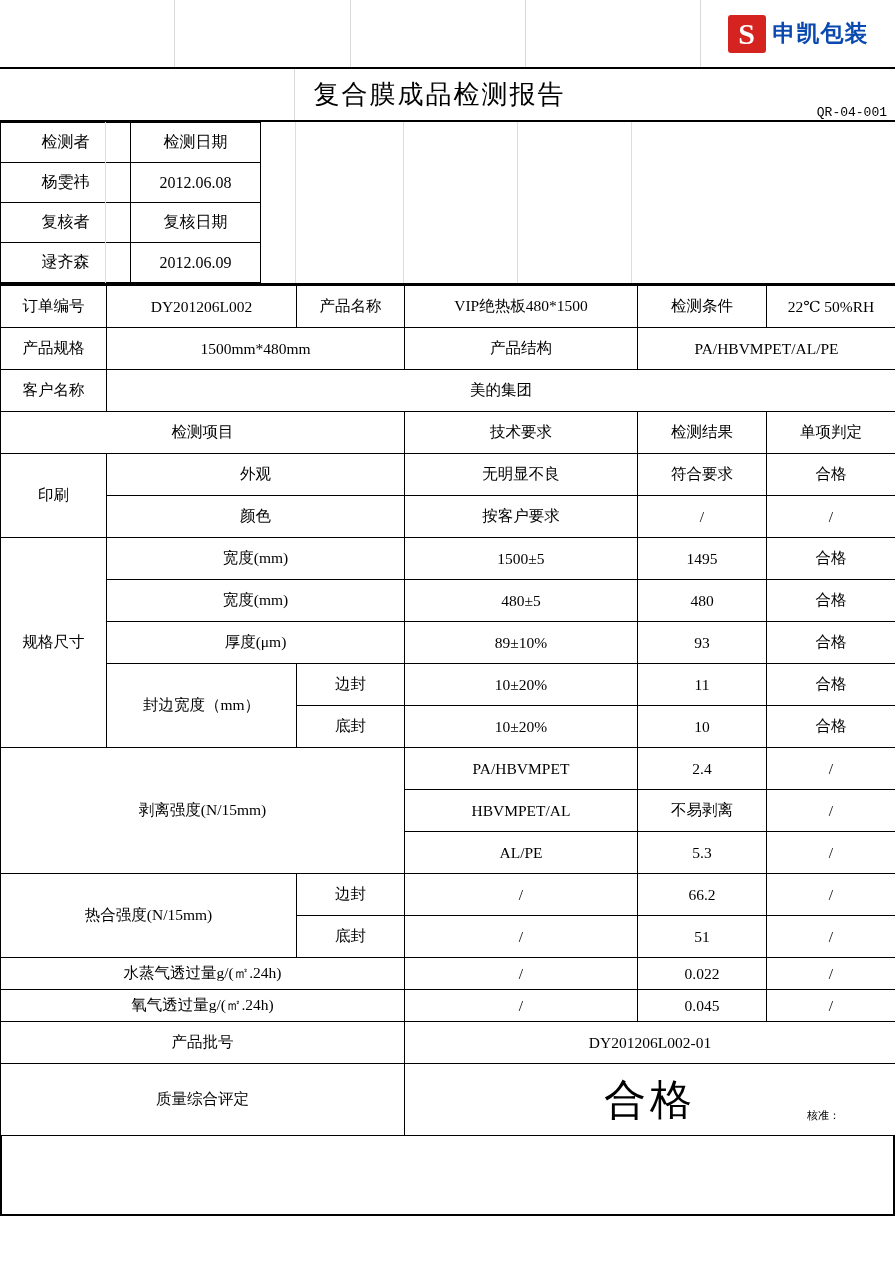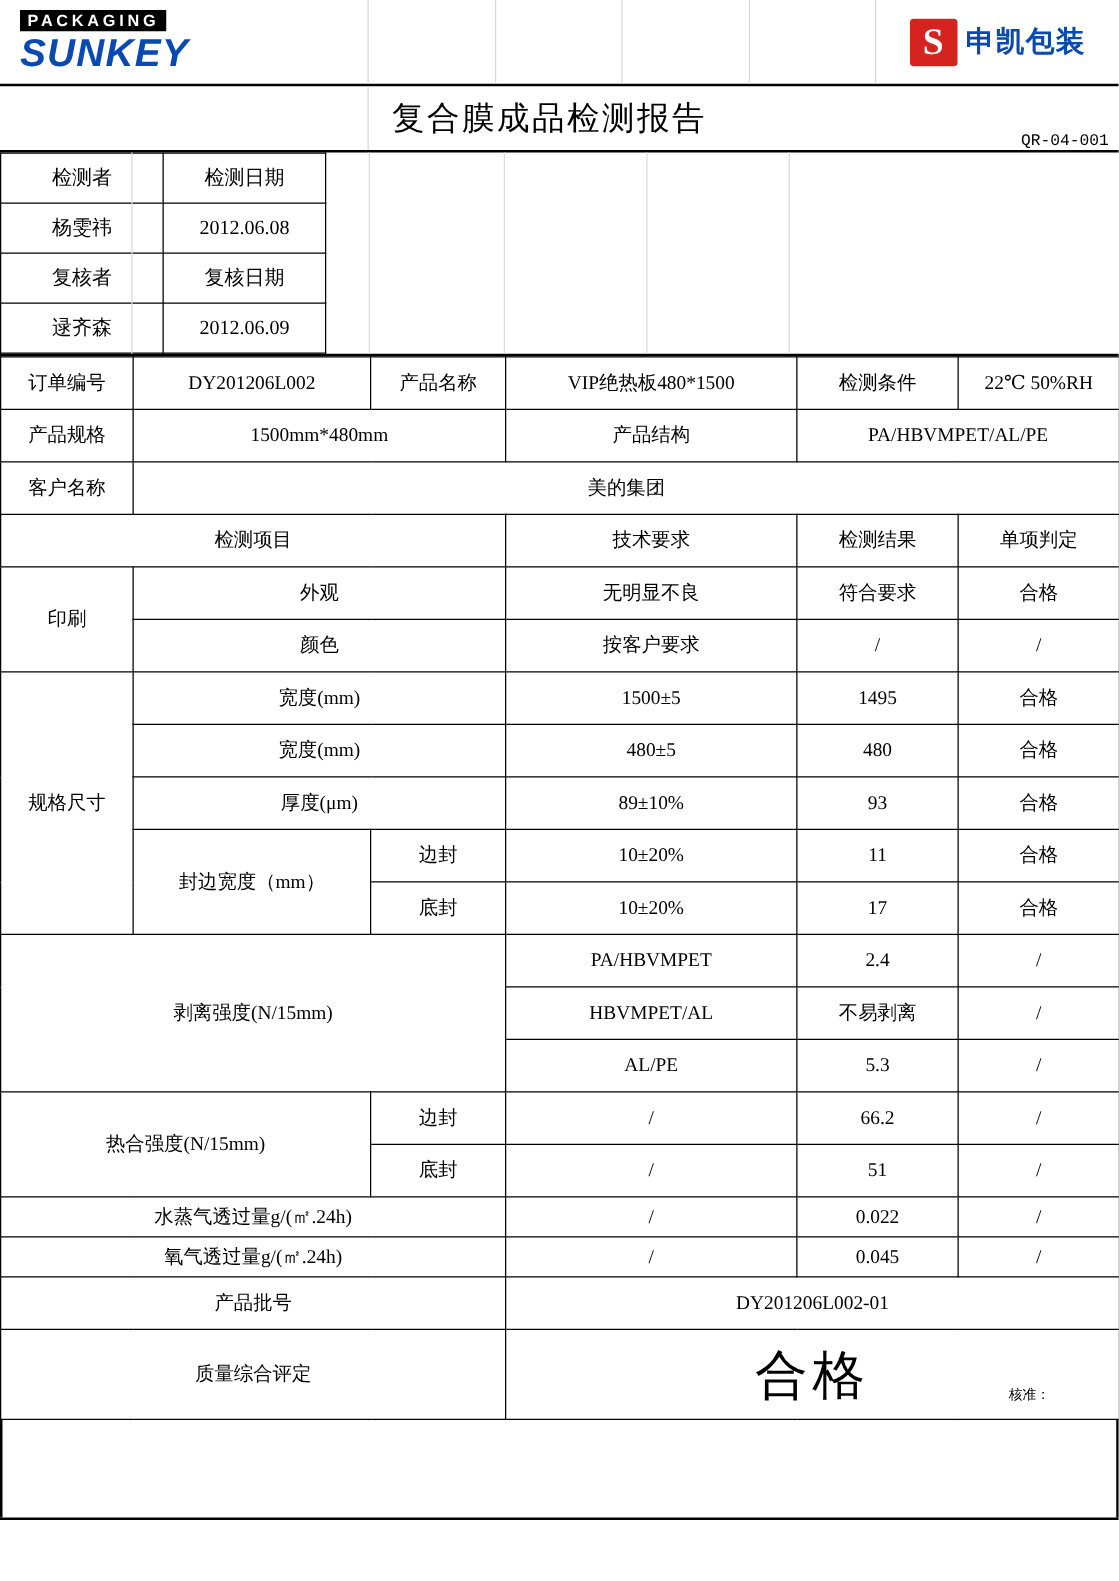--- a/index.html
+++ b/index.html
@@ -171,24 +171,20 @@
     border-left: 2px solid #000;
     border-right: 2px solid #000;
   }
 </style>
 </head>
 <body>
 
 <div class="page">
 
   <div class="header">
-    <div class="logo-left">
-      <div class="pk">PACKAGING</div>
-      <div class="sunkey">SUNKEY</div>
-    </div>
     <div class="hdr-mid">
       <div></div>
         <div></div>
         <div></div>
         <div></div>
     </div>
     <div class="logo-right">
       <div class="sk-mark">S</div>
       <div class="sk-cn">申凯包装</div>
     </div>
@@ -310,21 +306,21 @@
     <tr>
       <td rowspan="2">封边宽度（mm）</td>
       <td>边封</td>
       <td>10±20%</td>
       <td>11</td>
       <td>合格</td>
     </tr>
     <tr>
       <td>底封</td>
       <td>10±20%</td>
-      <td>17</td>
+      <td>10</td>
       <td>合格</td>
     </tr>
 
     <tr>
       <td colspan="3" rowspan="3">剥离强度(N/15mm)</td>
       <td>PA/HBVMPET</td>
       <td>2.4</td>
       <td>/</td>
     </tr>
     <tr>

